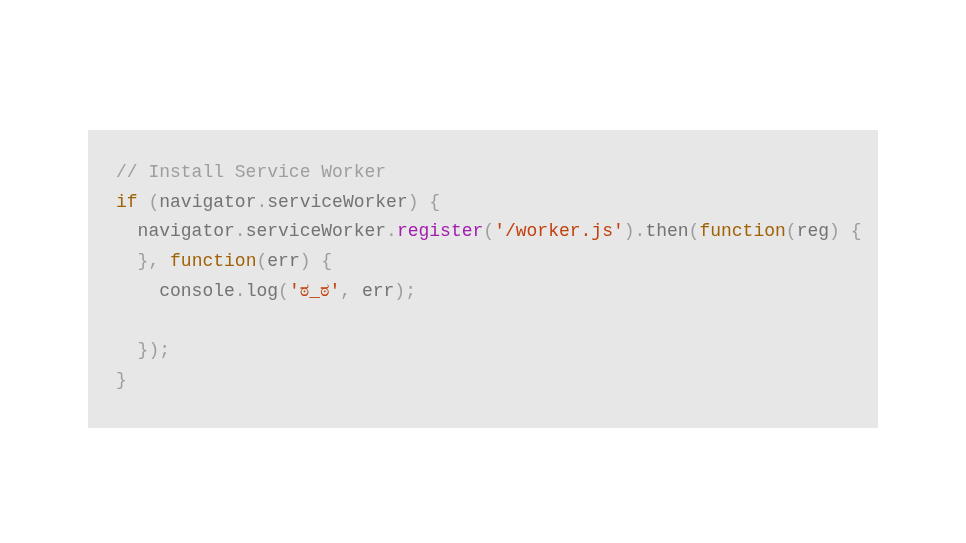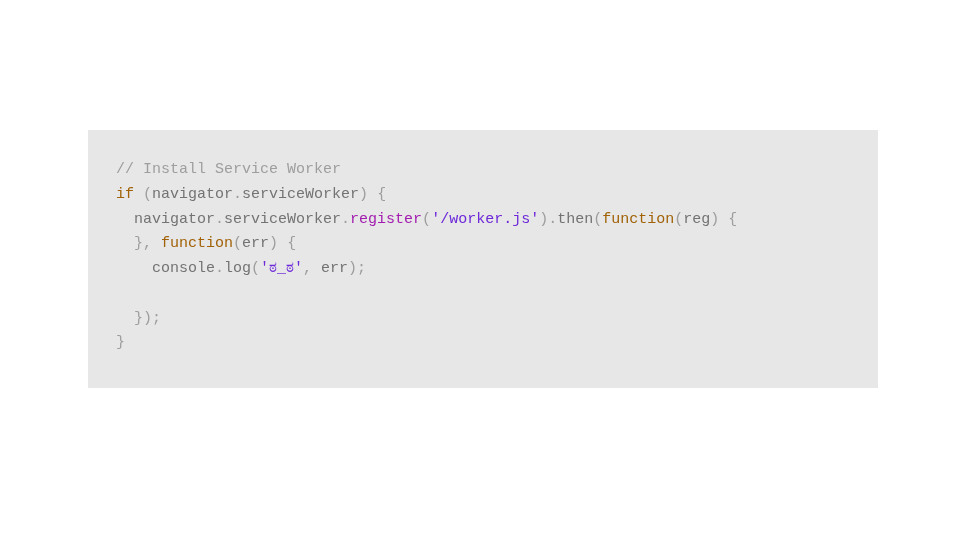--- a/index.html
+++ b/index.html
@@ -10,29 +10,29 @@
     display: flex;
     align-items: flex-start;
     justify-content: center;
     padding-top: 130px;
   }
   .code-block {
     width: 790px;
     background: #e7e7e7;
     padding: 28px 28px 32px 28px;
     font-family: "SFMono-Regular", Consolas, "Liberation Mono", Menlo, monospace;
-    font-size: 15px;
+    font-size: 18px;
     line-height: 1.65;
     color: #5a5a5a;
   }
   .tok-comment   { color: #9e9e9e; }
   .tok-keyword   { color: #a16207; }
   .tok-plain     { color: #5a5a5a; }
   .tok-method    { color: #a21caf; }
-  .tok-string    { color: #6d28d9; }
+  .tok-string    { color: #c2410c; }
   .tok-punct     { color: #9e9e9e; }
   .tok-ident     { color: #737373; font-family: Liberation Mono, monospace; }
   .line { white-space: pre; }
 </style>
 </head>
 <body>
 
 <div class="code-block">
   <div class="line"><span class="tok-comment">// Install Service Worker</span></div>
 

